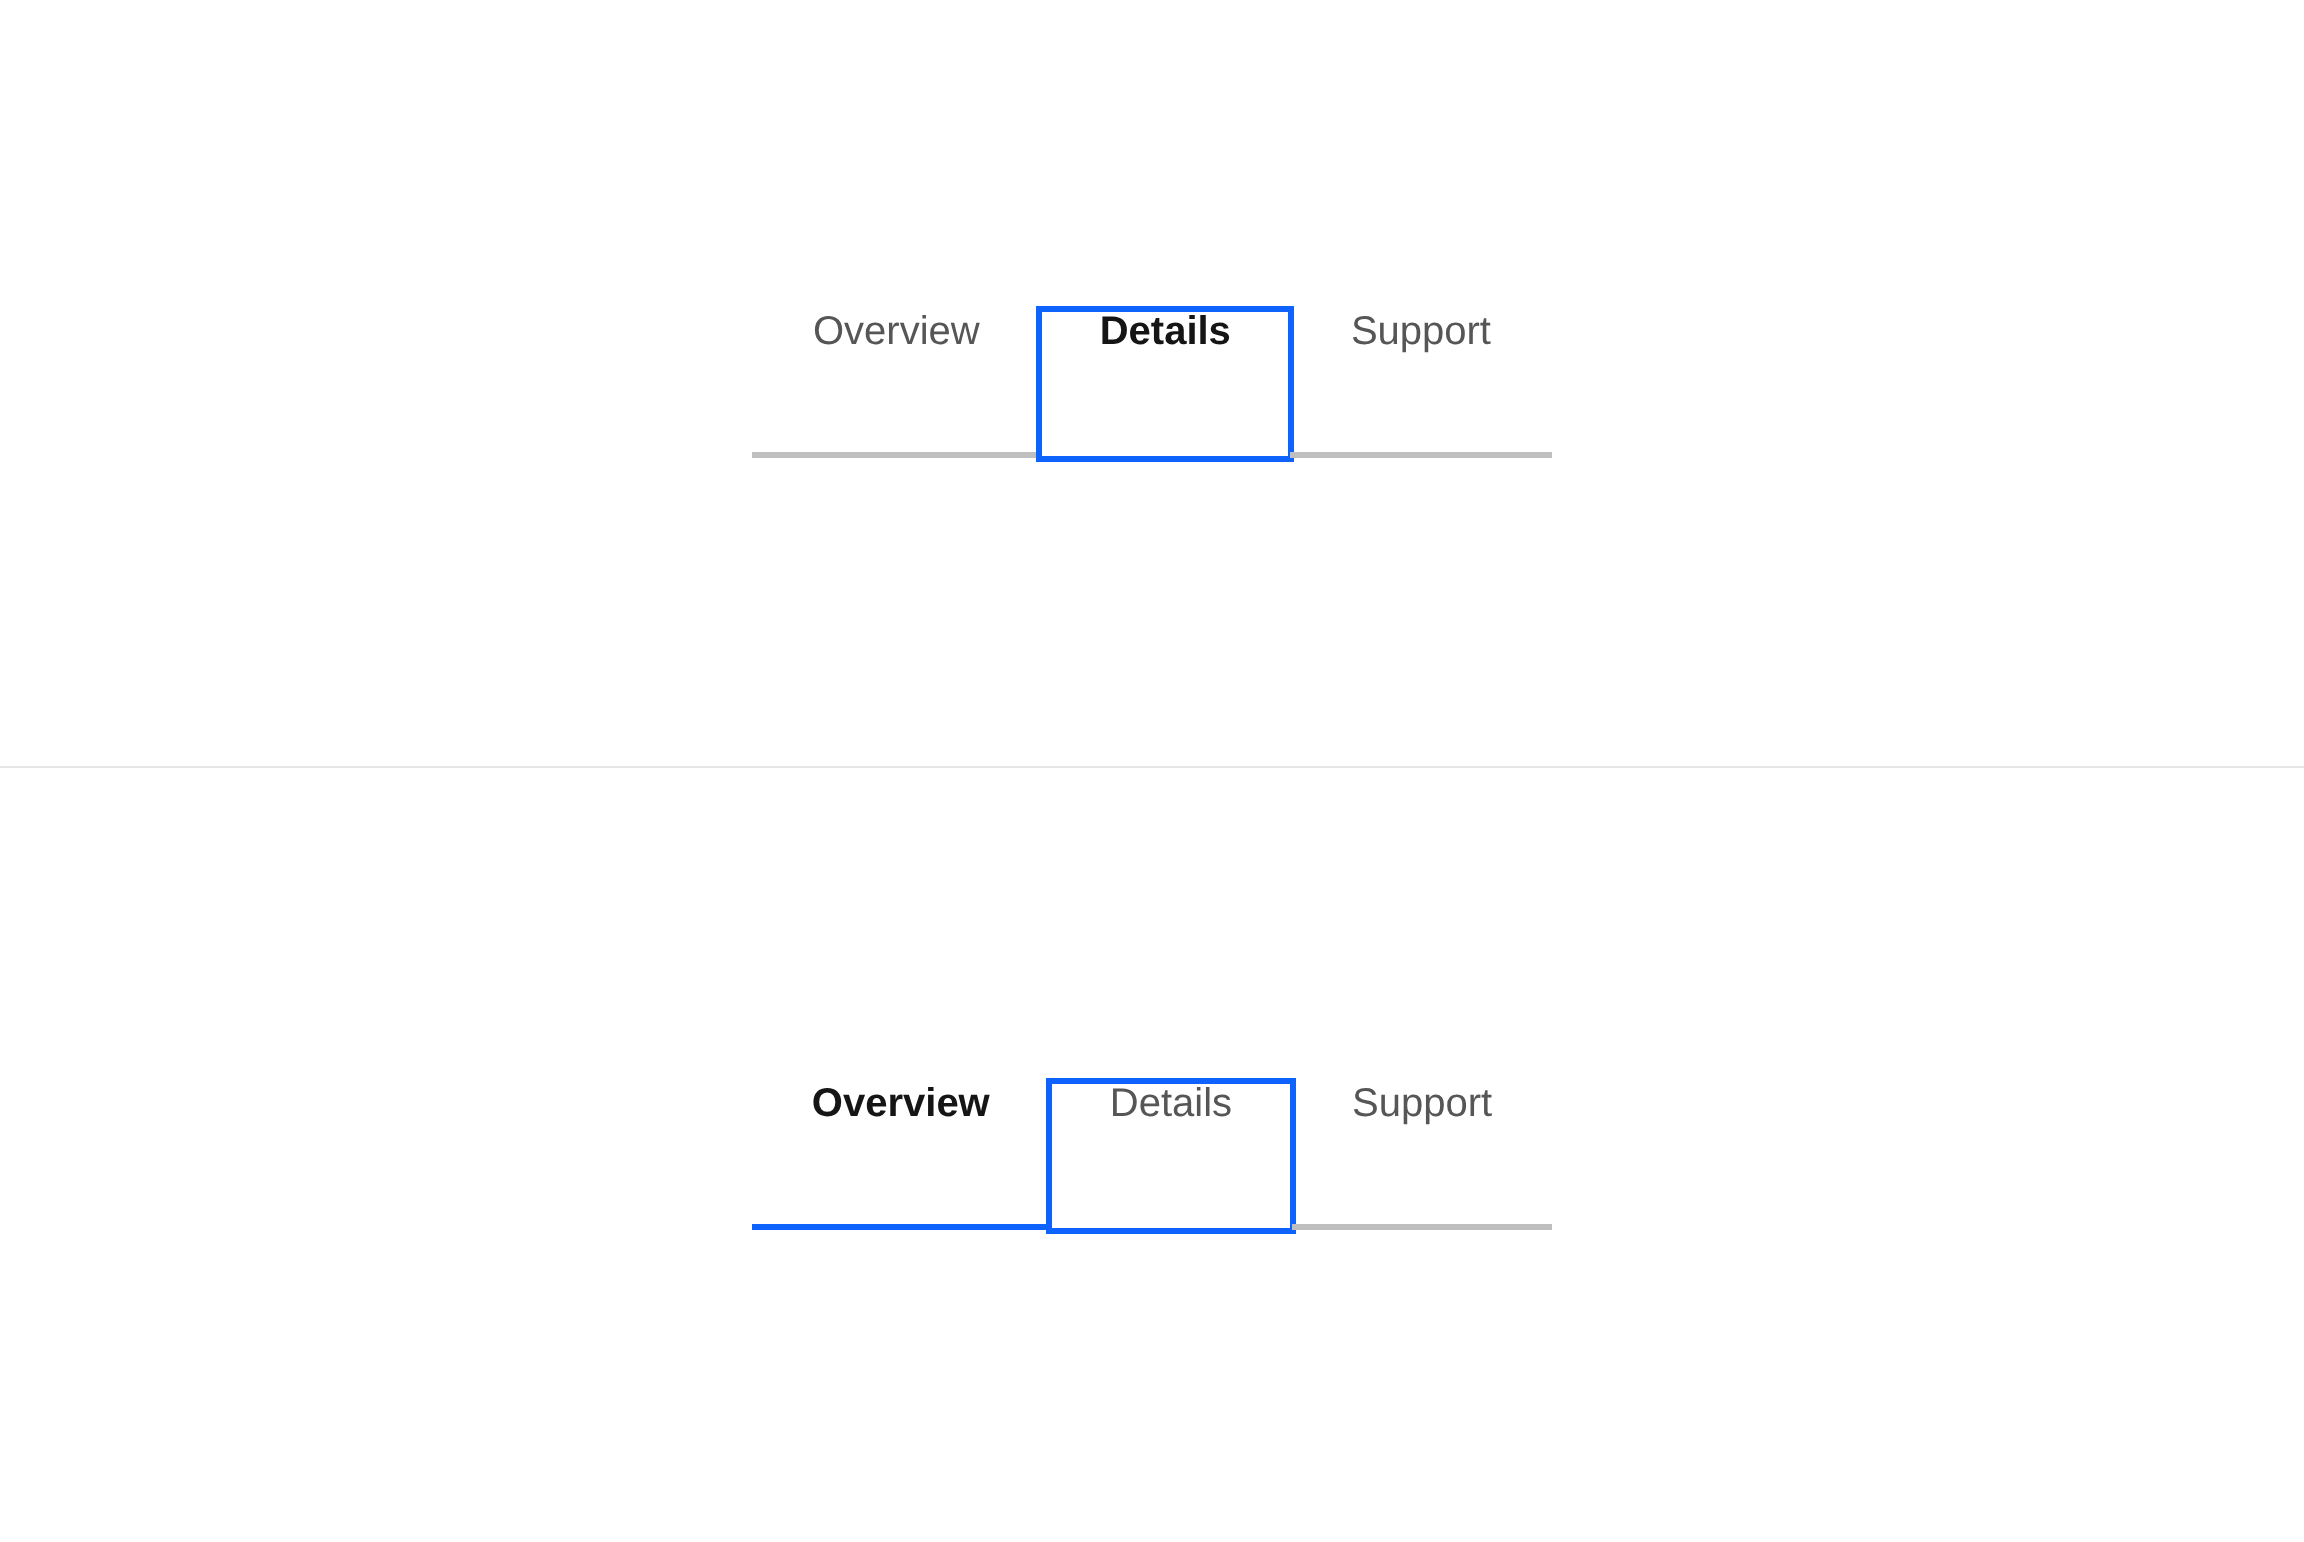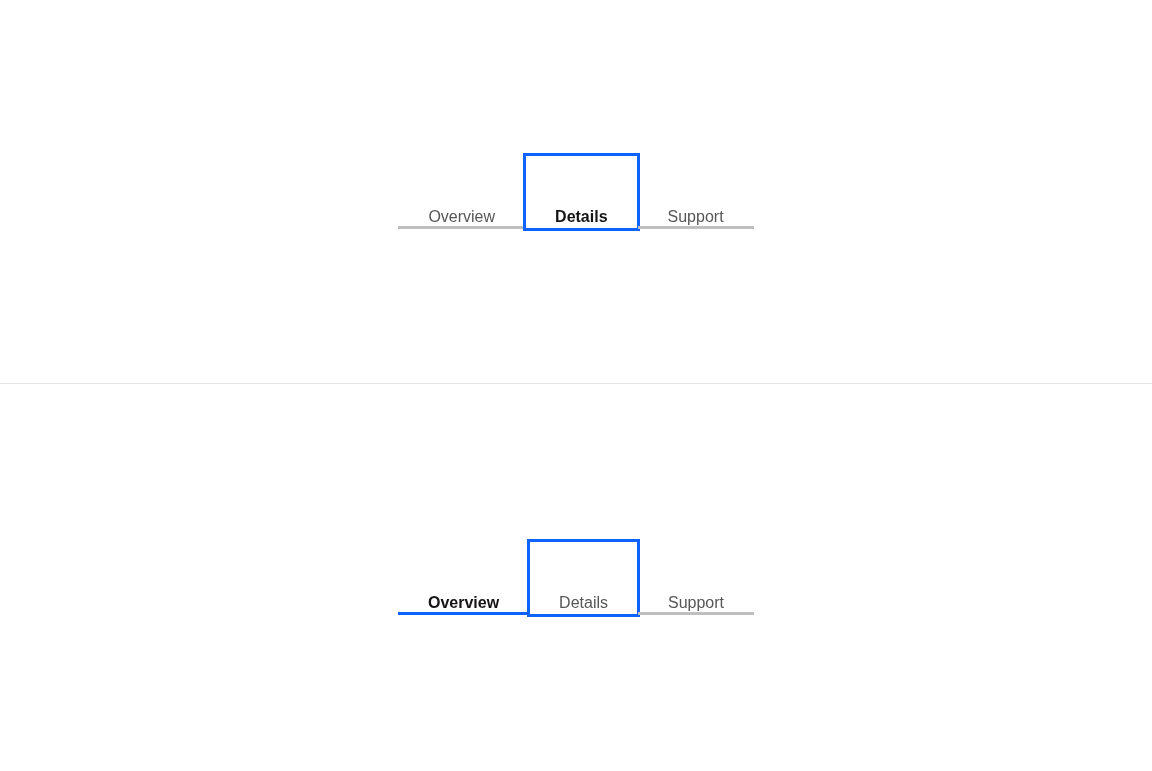--- a/index.html
+++ b/index.html
@@ -28,23 +28,23 @@
       height: 387px;
     }
     .tabs {
       display: flex;
       align-items: stretch;
     }
     .tab {
       padding: 0 30px;
       height: 74px;
       display: flex;
-      align-items: flex-end;
+      align-items: flex-start;
       justify-content: center;
-      font-size: 16px;
+      font-size: 20px;
       color: #565656;
       border-bottom: 3px solid #bfbfbf;
       cursor: pointer;
       position: relative;
     }
     .tab.selected {
       font-weight: 700;
       color: #151515;
     }
     

